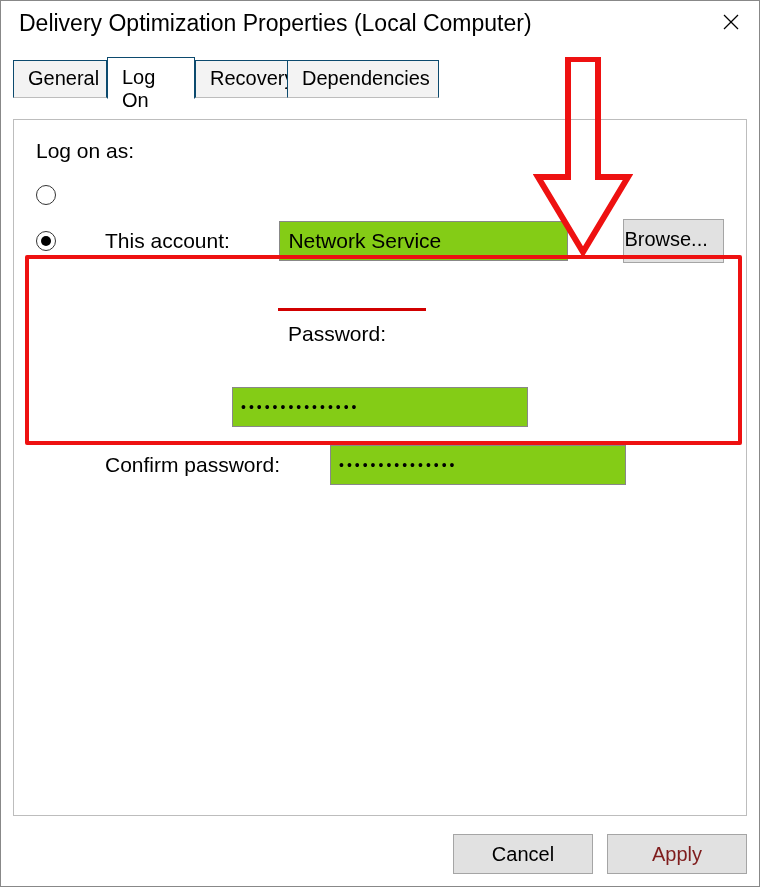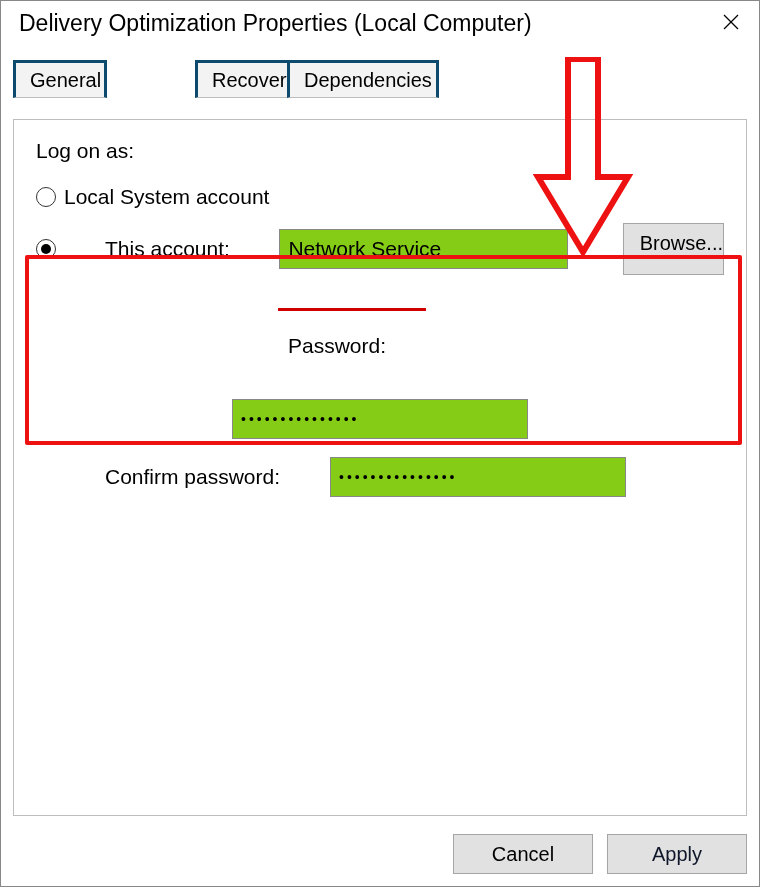--- a/index.html
+++ b/index.html
@@ -42,21 +42,21 @@
     
     .tabstrip {
       position: relative;
       margin: 10px 12px 0 12px;
       height: 42px;
     }
     .tab {
       position: absolute;
       top: 3px;
       height: 38px;
-      border: 3px solid #0c4a6e;
+      border: 1px solid #0c4a6e;
       background: #f3f3f3;
       padding: 6px 14px 0 14px;
       font-size: 20px;
       cursor: default;
       border-bottom: 1px solid #bdbdbd;
     }
     .tab.active {
       top: 0px;
       height: 42px;
       background: #fff;
@@ -108,22 +108,22 @@
       width: 212px; font-size: 21px;
     }
     .text-input {
       width: 296px; height: 40px; border: 1px solid #888;
       font-size: 21px; padding: 4px 8px; background: #84cc16;
       font-family: inherit;
       letter-spacing: 0;
     }
     .pw { letter-spacing: 3px; font-size: 14px; }
     .browse-btn {
-      width: 138px; height: 52px; border: 1px solid #a5a5a5;
-      background: #e1e1e1; font-size: 20px; text-align: right;
+      width: 138px; height: 44px; border: 1px solid #a5a5a5;
+      background: #e1e1e1; font-size: 20px; text-align: left;
       line-height: 38px; margin-left: 14px; cursor: default;
     }
     .red-box {
       position: absolute;
       left: 24px; top: 254px;
       width: 717px; height: 190px;
       border: 4px solid #e11; border-radius: 2px;
       pointer-events: none;
       z-index: 5;
     }
@@ -143,51 +143,51 @@
       position: absolute;
       right: 12px; bottom: 12px;
       display: flex; gap: 14px;
     }
     .btn {
       width: 140px; height: 40px; border: 1px solid #a5a5a5;
       background: #e1e1e1; font-size: 20px; text-align: center;
       line-height: 38px; cursor: default;
     }
     .btn.primary { border: 2px solid #0a66c2; line-height: 36px; }
-    .btn.disabled { color: #0f172a; }
+    .btn.disabled { color: #7f1d1d; }
   </style>
 </head>
 <body>
 
 <div class="window">
 
   <div class="titlebar">
     <h1>Delivery Optimization Properties (Local Computer)</h1>
     <div class="close-x">
       <svg width="16" height="16" viewBox="0 0 16 16">
           <line x1="1" y1="1" x2="15" y2="15" stroke="#000" stroke-width="1.3"></line>
           <line x1="15" y1="1" x2="1" y2="15" stroke="#000" stroke-width="1.3"></line>
         </svg>
     </div>
   </div>
 
   <div class="tabstrip">
     <div class="tab" style="left:0; width:94px;">General</div>
+    <div class="tab active" style="left:94px; width:88px;">Log On</div>
     <div class="tab" style="left:182px; width:108px;">Recovery</div>
     <div class="tab" style="left:274px; width:152px;">Dependencies</div>
   </div>
   <div class="tabpanel-border-top"></div>
   <div class="tabpanel-border"></div>
 
   <div class="panel-content">
     <div class="section-title">Log on as:</div>
 
     <div class="row" style="margin-bottom:8px;">
       <span class="radio-outer"></span>
-      <span class="opt-label">Local System account</span>
     </div>
 
     <div class="form-row">
       <span class="radio-outer">
           <span class="radio-inner"></span>
         </span>
       <span class="opt-label" style="width:184px;">This account:</span>
       <input class="text-input" value="Network Service" style="">
       <div class="browse-btn">Browse...</div>
     </div>

